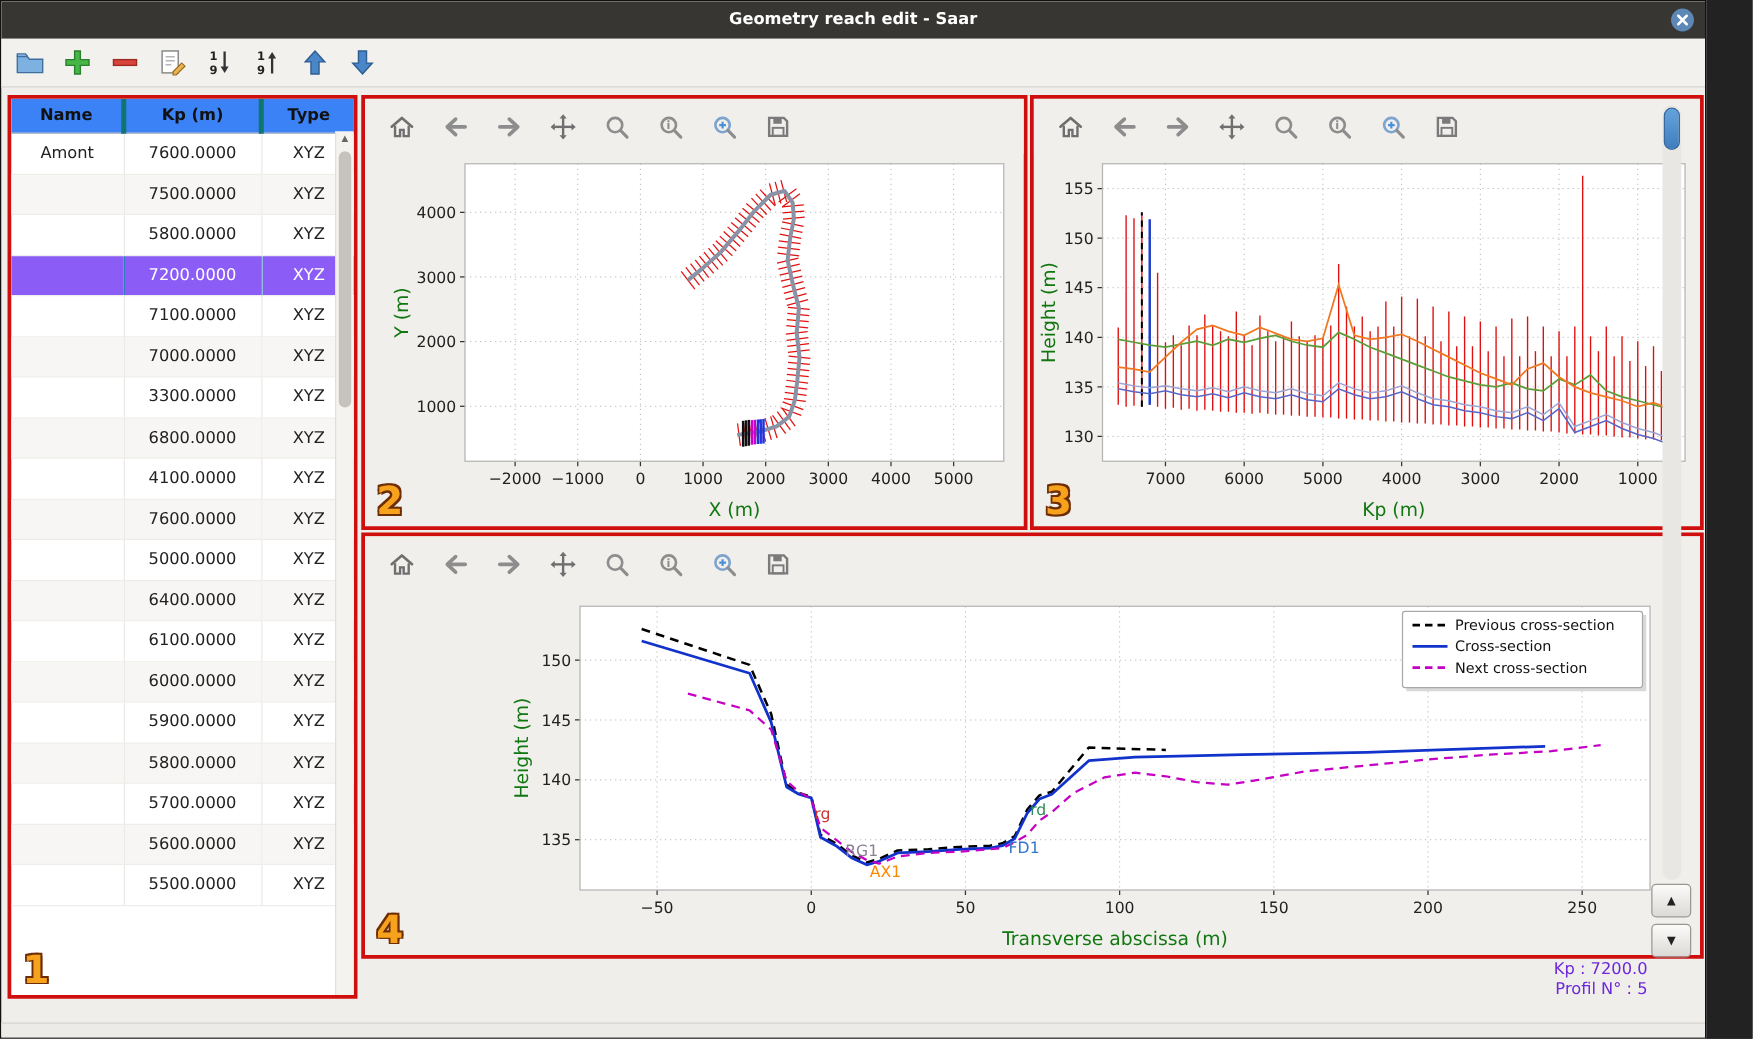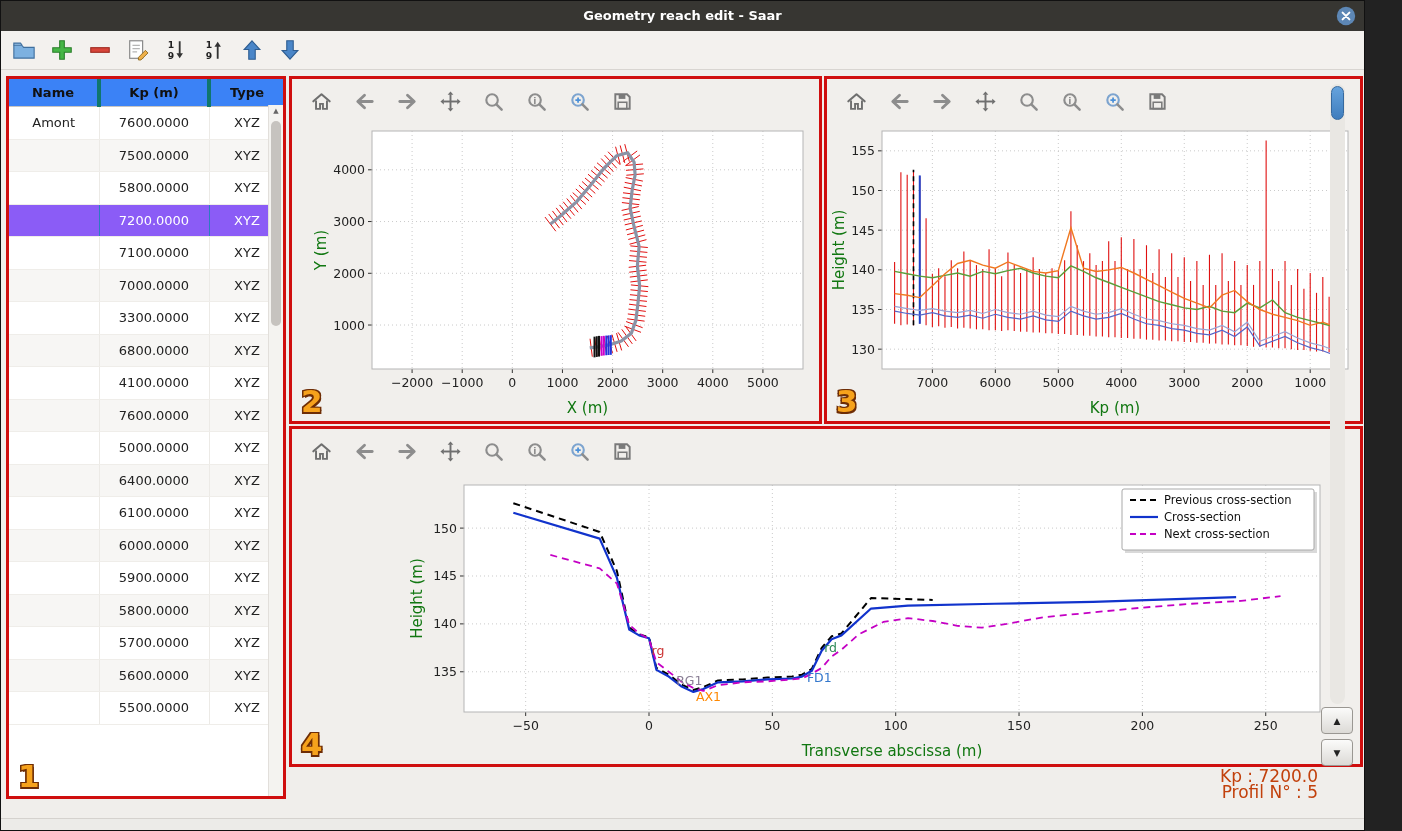--- a/index.html
+++ b/index.html
@@ -39,21 +39,21 @@
   .geo-table tbody tr.selected td{color:#fff;border-right-color:#2d7dbf;}
   .tbl-scroll{position:absolute;right:0;top:26px;bottom:0;width:14px;background:#f4f3f0;border-left:1px solid #e2dfdb;}
   .tbl-up{height:12px;text-align:center;font-size:7px;color:#666;line-height:12px;}
   .tbl-thumb{position:absolute;left:2px;right:2px;top:16px;height:205px;background:#c6c3bf;border-radius:6px;}
   .v-slider{position:absolute;right:19px;top:83px;width:15px;height:620px;background:#e9e7e3;border-radius:8px;}
   .v-thumb{position:absolute;left:1px;right:1px;top:2px;height:34px;border-radius:7px;
     background:linear-gradient(180deg,#66a3dd,#3f7dbd);border:1px solid #36699e;box-sizing:border-box;}
   .nav-btns{position:absolute;right:11px;top:706px;display:flex;flex-direction:column;gap:5px;}
   .nav-btn{width:30px;height:25px;display:flex;align-items:center;justify-content:center;font-size:9px;color:#222;
     background:linear-gradient(180deg,#fbfbfa,#dcdad6);border:1px solid #9a9792;border-radius:4px;cursor:pointer;}
-  .info{position:absolute;right:46px;top:767px;text-align:right;font-size:17px;color:#c2410c;line-height:16px;}
+  .info{position:absolute;right:46px;top:767px;text-align:right;font-size:13px;color:#6d28d9;line-height:16px;}
   .statusbar{position:absolute;left:0;right:0;bottom:0;height:11px;background:#ecebe8;border-top:1px solid #d5d2ce;}
 </style>
 </head>
 <body>
 
 <div class="window">
   <div class="titlebar">
     <div class="title">Geometry reach edit - Saar</div>
     <div class="close-btn">
       <span class="ic">

